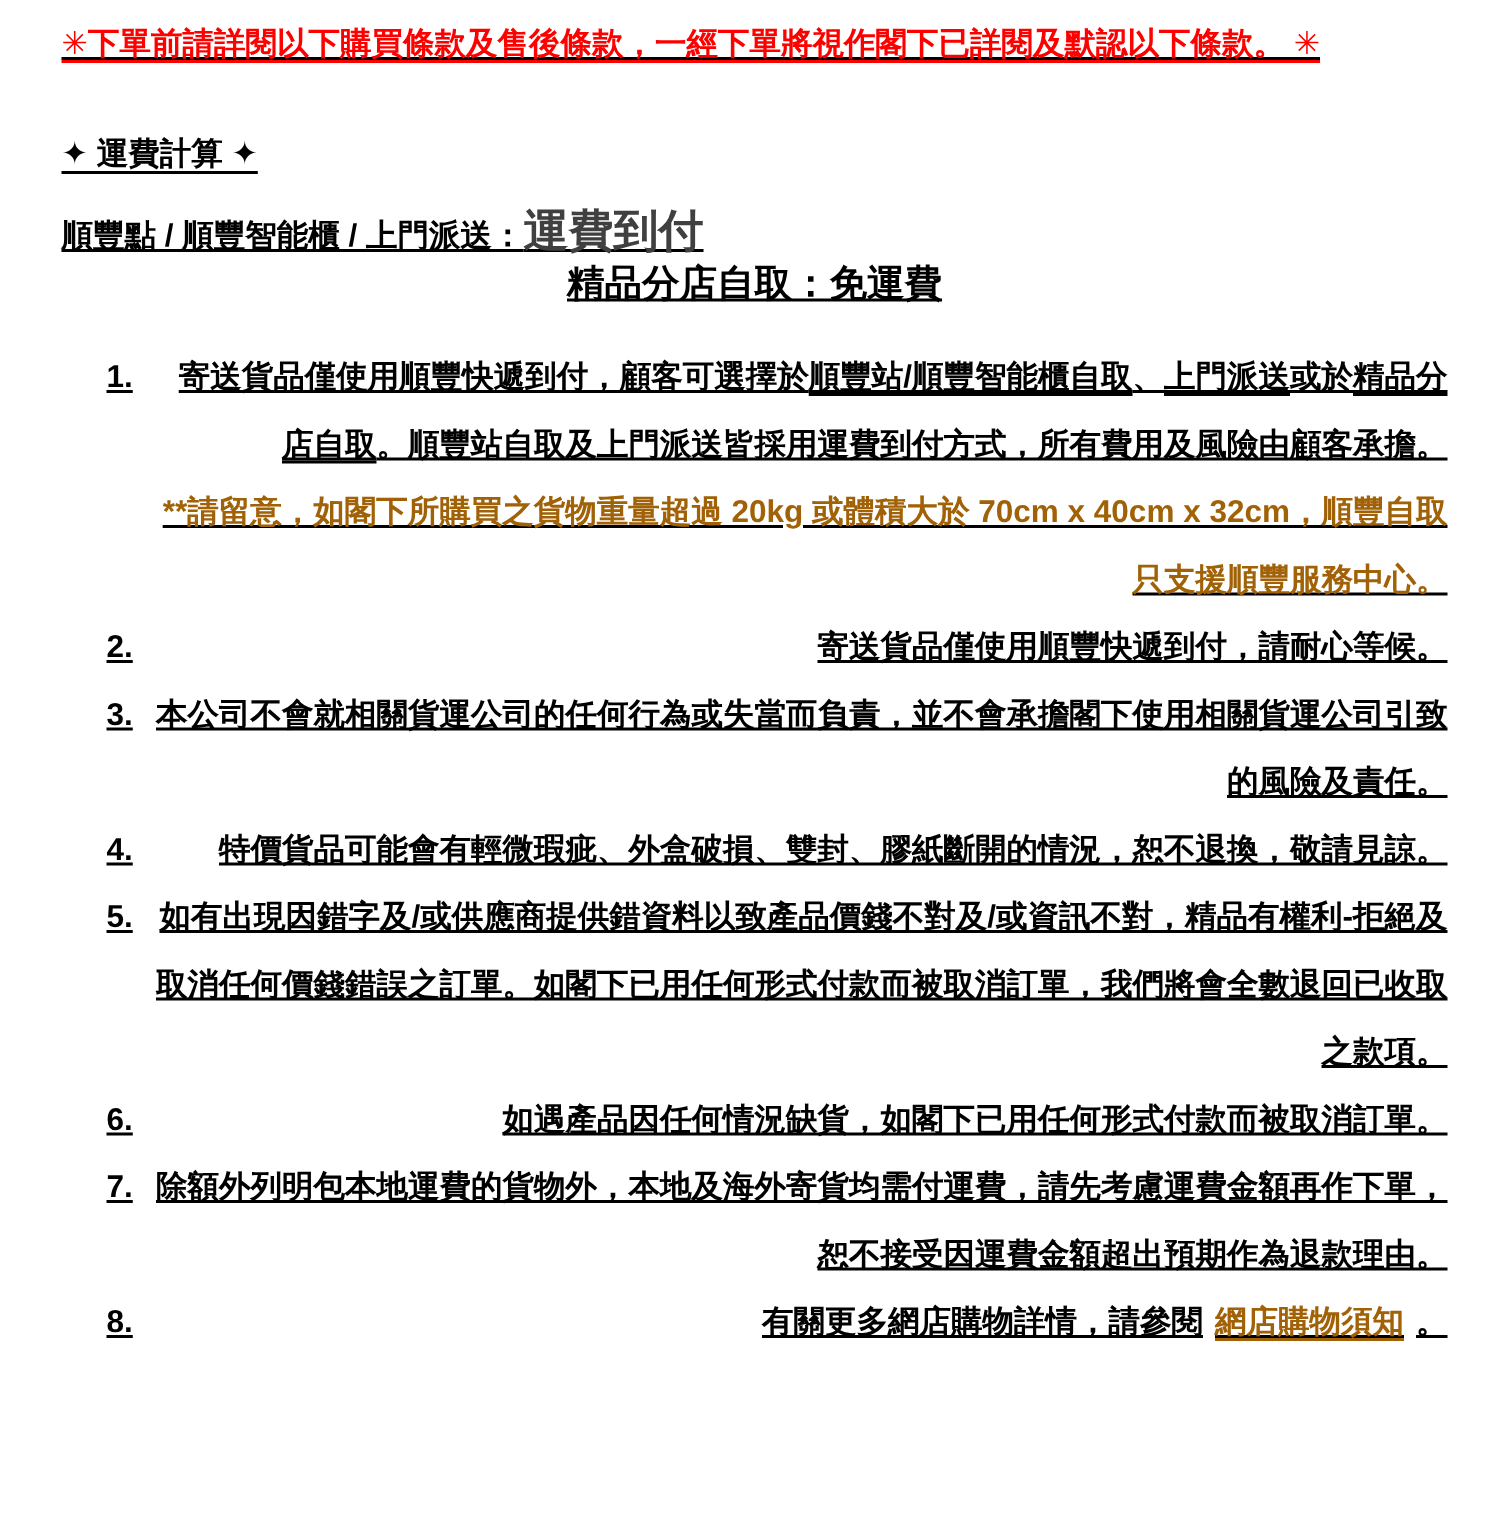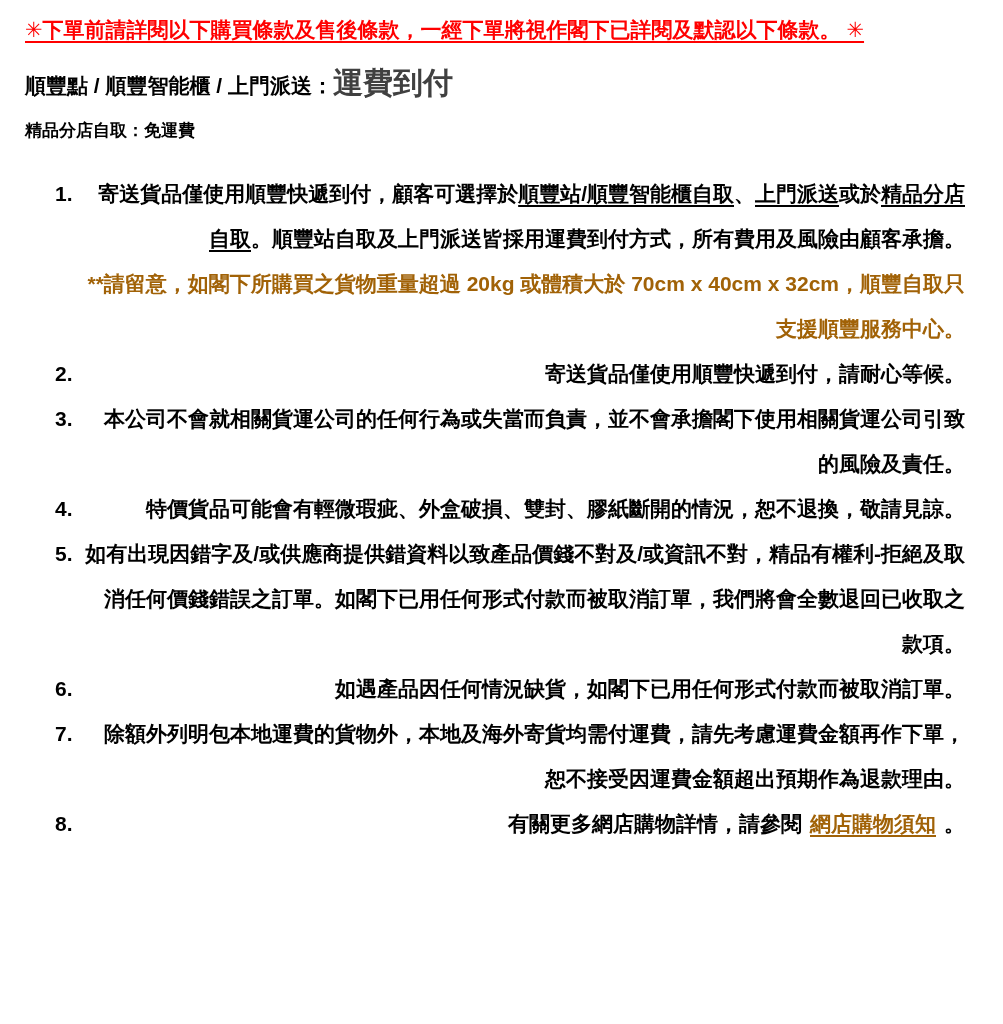--- a/index.html
+++ b/index.html
@@ -6,21 +6,21 @@
   html, body { margin: 0; padding: 0; }
   body {
     width: 1003px; height: 1024px;
     background: #ffffff;
     overflow: hidden;
     font-family: "Liberation Sans", "DejaVu Sans", sans-serif;
     font-weight: 700;
     color: #000000;
     -webkit-font-smoothing: antialiased;
   }
-  .doc { padding: 16px 38px 0 25px; }
+  .doc { padding: 16px 38px 0 41px; text-decoration: underline; }
 
   .notice {
     color: #ff0000;
     font-size: 21px;
     line-height: 28px;
     text-decoration: underline;
     text-underline-offset: 4px;
   }
 
   .h1wrap { margin-top: 46px; }
@@ -28,21 +28,21 @@
   .heading {
     display: inline-block;
     font-size: 21px;
     line-height: 26px;
     text-decoration: underline;
     text-underline-offset: 5px;
   }
 
   .ship1 { margin-top: 22px; font-size: 21px; line-height: 34px; }
   .ship1 .value { color: #404040; font-size: 30px; }
-  .ship2 { margin-top: 14px; font-size: 17px; line-height: 28px; }
+  .ship2 { font-size: 25px; line-height: 28px; text-align: center; }
 
   .terms { margin-top: 26px; }
   .term-item {
     display: flex;
     padding-left: 30px;
     font-size: 21px;
     line-height: 45px;
     margin-bottom: 0;
   }
   .num { flex: 0 0 30px; width: 30px; }
@@ -58,20 +58,23 @@
     cursor: pointer;
   }
 </style>
 </head>
 <body>
 
 <div class="doc">
 
   <div class="notice">✳下單前請詳閱以下購買條款及售後條款，一經下單將視作閣下已詳閱及默認以下條款。 ✳</div>
 
+  <div class="h1wrap">
+    <span class="heading">✦ 運費計算 ✦</span>
+  </div>
 
   <div class="ship1">
     <span>順豐點 / 順豐智能櫃 / 上門派送：</span><span class="value">運費到付</span>
   </div>
 
   <div class="ship2">精品分店自取：免運費</div>
 
 
   <div class="terms">
 

